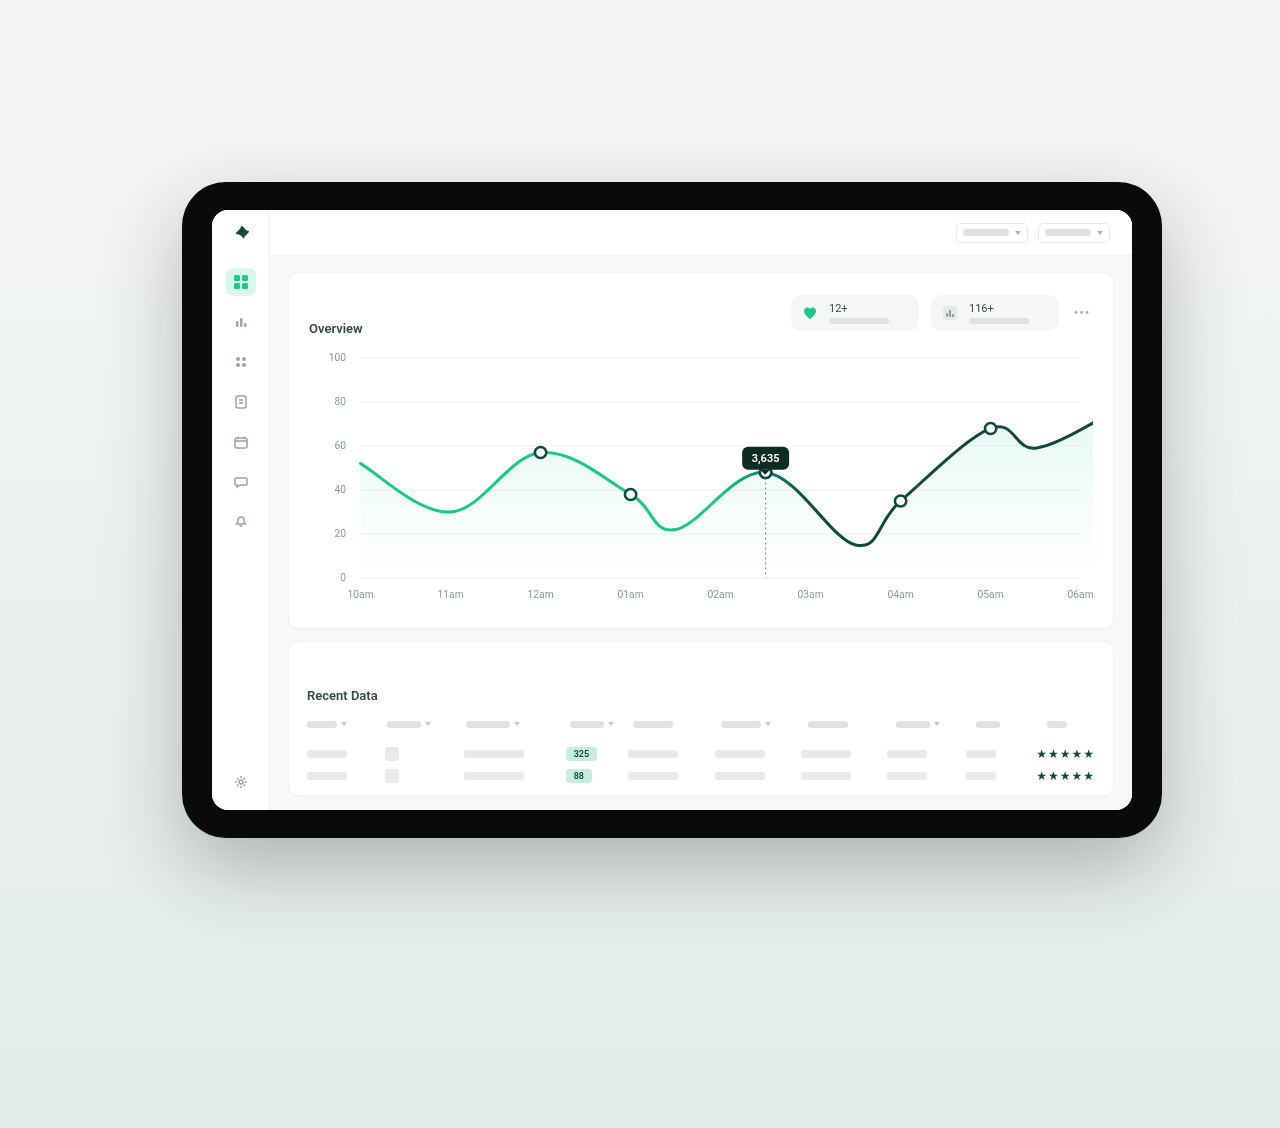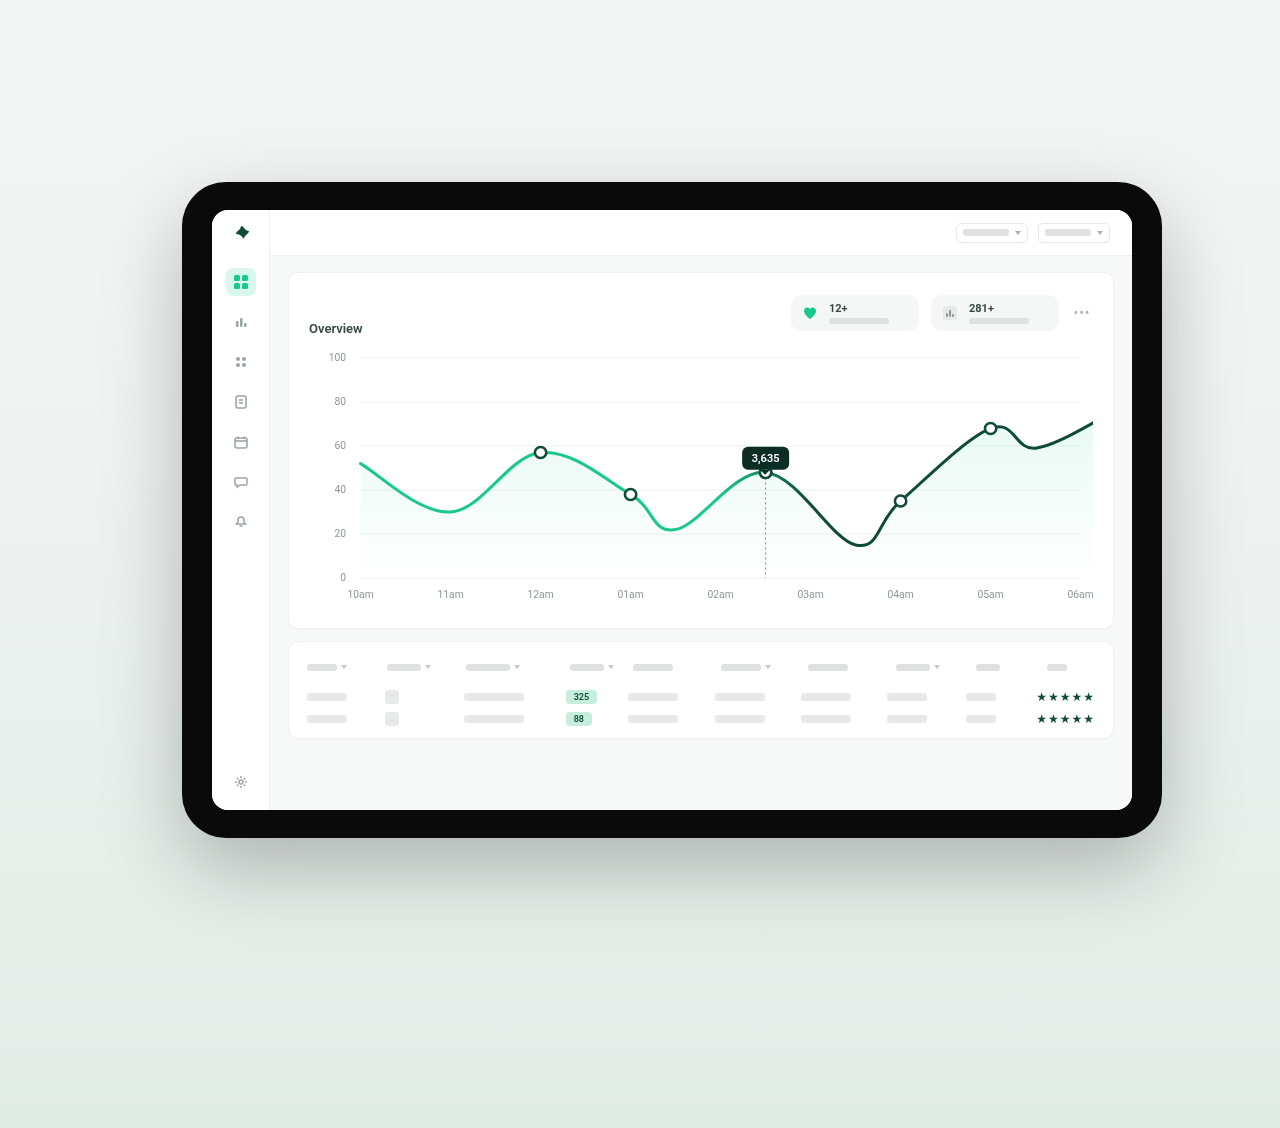--- a/index.html
+++ b/index.html
@@ -56,21 +56,21 @@
   .card+.card{margin-top:12px;}
   .card-head{display:flex;align-items:center;gap:12px;margin-bottom:4px;}
   .card-title{font-size:13px;font-weight:600;color:var(--txt);margin-top:32px;}
   .spacer{flex:1;}
   .stat-pill{
     display:flex;align-items:center;gap:10px;background:#f5f7f6;border-radius:10px;
     padding:6px 14px 6px 10px;min-width:128px;height:36px;
   }
   .stat-pill .icon{width:18px;height:18px;display:flex;align-items:center;justify-content:center;}
   .stat-pill .vals{display:flex;flex-direction:column;gap:3px;}
-  .stat-pill .num{font-size:11px;font-weight:700;color:var(--txt);}
+  .stat-pill .num{font-size:11px;font-weight:400;color:var(--txt);}
   .stat-pill .sub{width:60px;height:6px;background:var(--muted);border-radius:3px;}
   .dots{width:22px;height:22px;display:flex;align-items:center;justify-content:center;cursor:pointer;font-size:14px;color:#aab3af;letter-spacing:1px;}
   .chart-wrap{position:relative;height:270px;margin-top:6px;}
   .chart-wrap svg{display:block;}
   .yaxis text,.xaxis text{font-size:10px;fill:#8c9995;}
   .gridline{stroke:var(--grid);stroke-width:1;}
   .tooltip{
     position:absolute;transform:translate(-50%,-110%);background:var(--darker);
     color:#fff;font-size:11px;font-weight:600;border-radius:6px;padding:5px 10px;
     white-space:nowrap;pointer-events:none;
@@ -194,21 +194,21 @@
             <div class="stat-pill">
               <span class="icon">
                 <svg width="16" height="16" viewBox="0 0 16 16">
                     <rect x="1" y="1" width="14" height="14" rx="3" fill="#e5e9e7"></rect>
                     <rect x="4" y="8" width="2" height="4" rx="1" fill="#8c9995"></rect>
                     <rect x="7" y="5" width="2" height="7" rx="1" fill="#8c9995"></rect>
                     <rect x="10" y="9" width="2" height="3" rx="1" fill="#8c9995"></rect>
                   </svg>
               </span>
               <div class="vals">
-                <span class="num">281+</span>
+                <span class="num">116+</span>
                 <span class="sub"></span>
               </div>
             </div>
             <div class="dots">•••</div>
           </div>
 
           <div class="chart-wrap">
             <svg id="chart-svg" viewBox="0 0 760 270" width="100%" height="100%" preserveAspectRatio="none">
                 <g class="yaxis">
                   <line x1="50" x2="748" y1="236" y2="236" class="gridline"></line>
@@ -255,20 +255,21 @@
                 <circle cx="573.5" cy="159" r="5.5" fill="#fff" stroke="#0f4a3b" stroke-width="2.5"></circle>
                 <circle cx="660.75" cy="86.39999999999999" r="5.5" fill="#fff" stroke="#0f4a3b" stroke-width="2.5"></circle>
                 <line x1="442.625" x2="442.625" y1="130.4" y2="236" stroke="#0f4a3b" stroke-width="1" stroke-dasharray="2 3" stroke-opacity="0.6"></line>
                 <circle cx="442.625" cy="130.4" r="5.5" fill="#fff" stroke="#0f4a3b" stroke-width="2.5"></circle>
               </svg>
             <div class="tooltip" id="chart-tooltip" style="left: 58.2401%; top: 48.2963%;"><span>3,635</span></div>
           </div>
         </section>
 
         <section class="card table-card">
+          <div class="card-title" style="margin-bottom:10px">Recent Data</div>
           <div class="table">
             <div class="thead">
               <div class="th">
                   <span class="lab" style="width:30px"></span>
                   <span class="tri"></span>
                 </div>
               <div class="th">
                   <span class="lab" style="width:34px"></span>
                   <span class="tri"></span>
                 </div>

